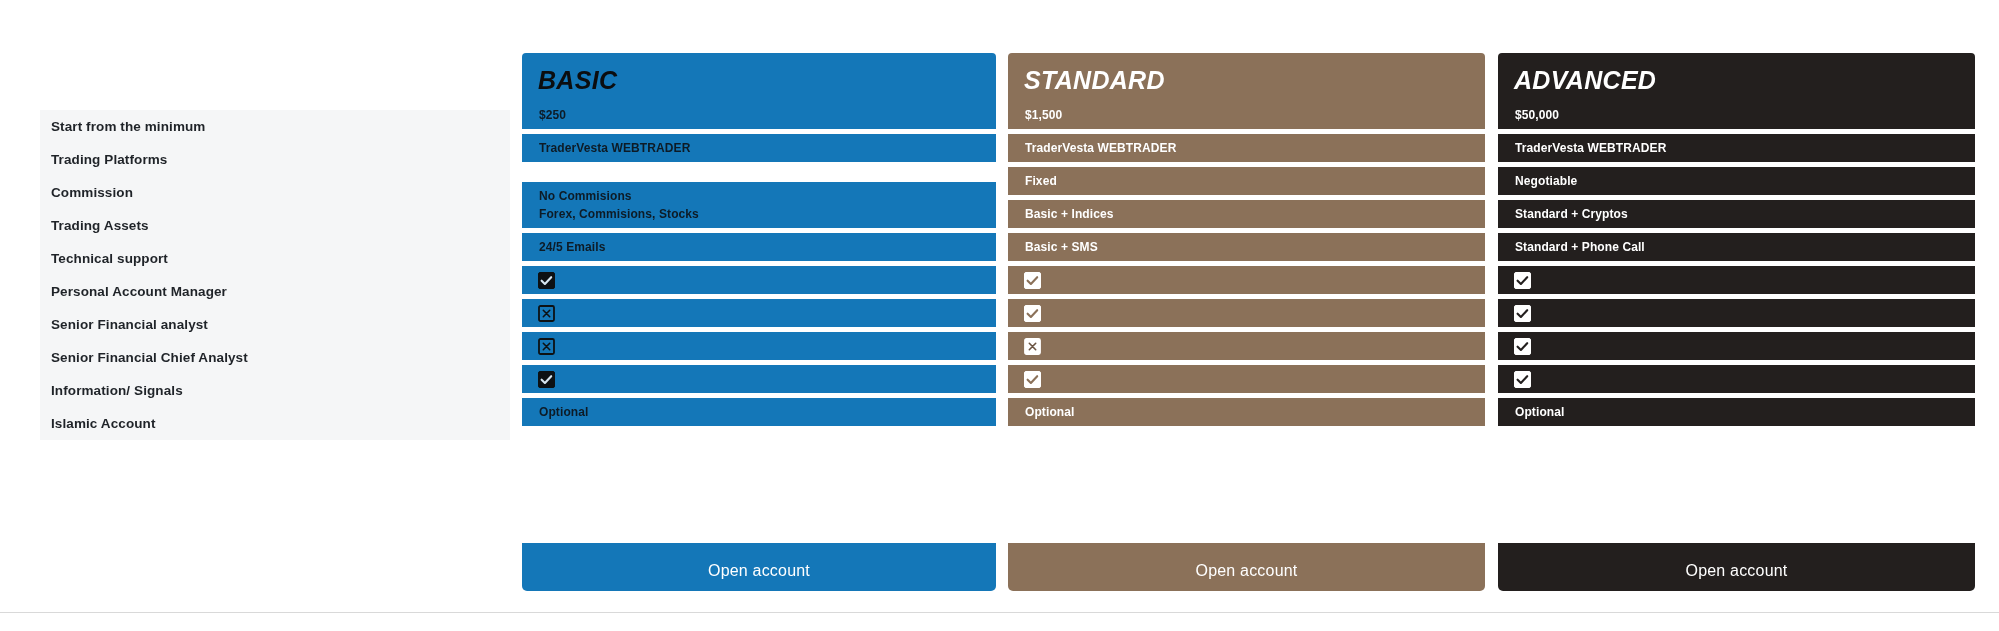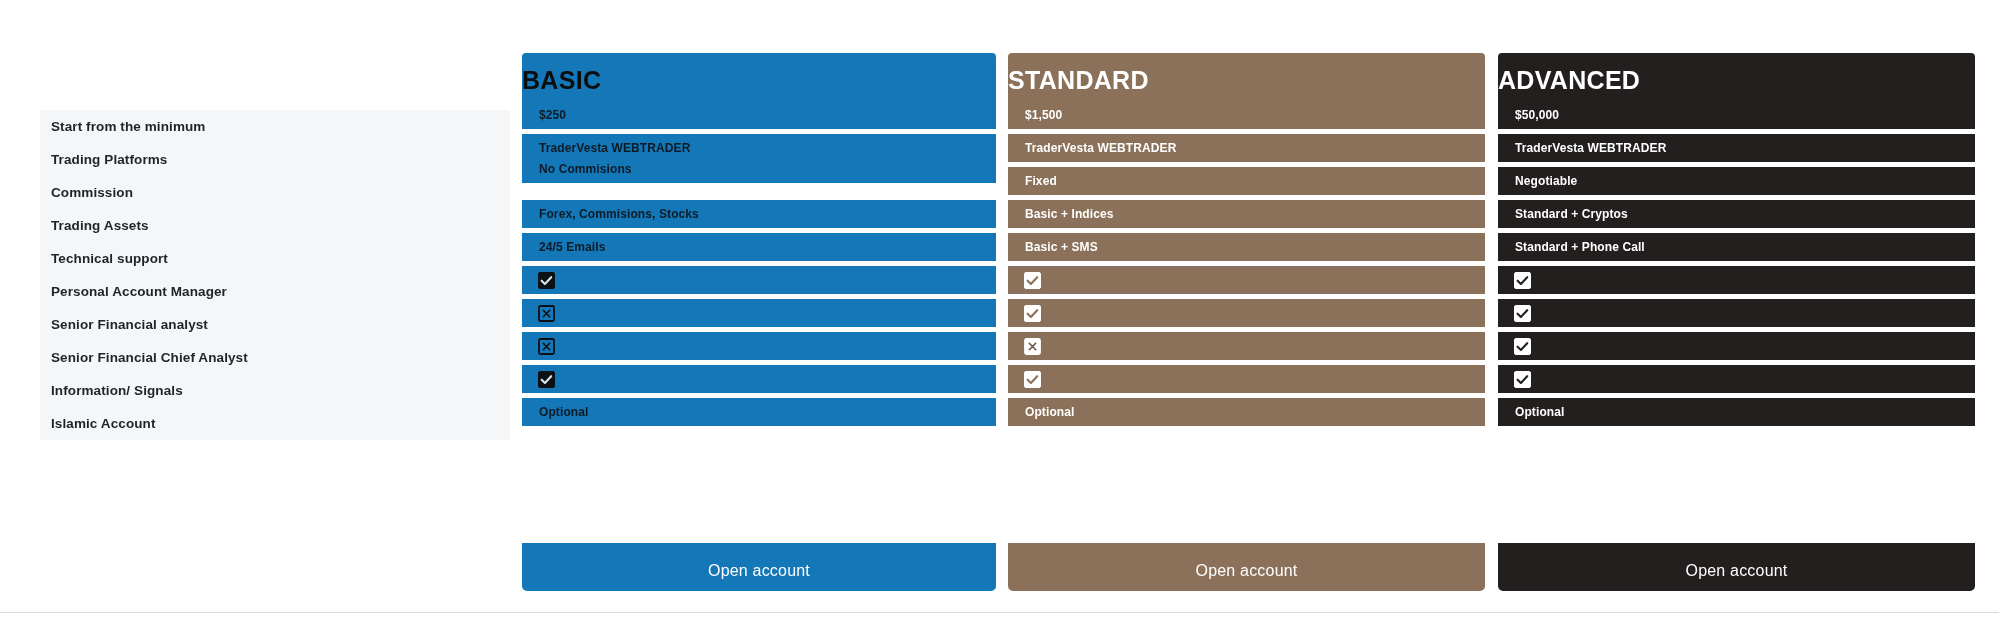--- a/index.html
+++ b/index.html
@@ -41,20 +41,22 @@
   .plan-col { position:absolute; top:0; height:631px; }
   .plan-basic    { left:522px;  width:474px; }
   .plan-standard { left:1008px; width:477px; }
   .plan-advanced { left:1498px; width:477px; }
 
   .plan-header {
     position:absolute; top:53px; left:0; right:0;
     height:54px;
     border-radius:4px 4px 0 0;
     display:flex; align-items:center;
+    padding-left:16px;
+    font-style:italic;
   }
   .plan-header span {
     font-size:25px;
     font-weight:bold;
     letter-spacing:0.3px;
   }
 
   .cell {
     position:absolute; left:0; right:0;
     height:28px;
@@ -162,21 +164,21 @@
   <div class="plan-col plan-basic">
       <div class="plan-header">
         <span>BASIC</span>
       </div>
       <div class="cell" style="top: 101px;">
         <span class="cell-text">$250</span>
       </div>
       <div class="cell" style="top: 134px;">
         <span class="cell-text">TraderVesta WEBTRADER</span>
       </div>
-      <div class="cell" style="top: 155px; text-align: center;">
+      <div class="cell" style="top: 182px; text-align: center;">
         <span class="cell-text">No Commisions</span>
       </div>
       <div class="cell" style="top: 200px;">
         <span class="cell-text">Forex, Commisions, Stocks</span>
       </div>
       <div class="cell" style="top: 233px;">
         <span class="cell-text">24/5 Emails</span>
       </div>
       <div class="cell icon-cell" style="top: 266px;">
         <span class="box-icon">

